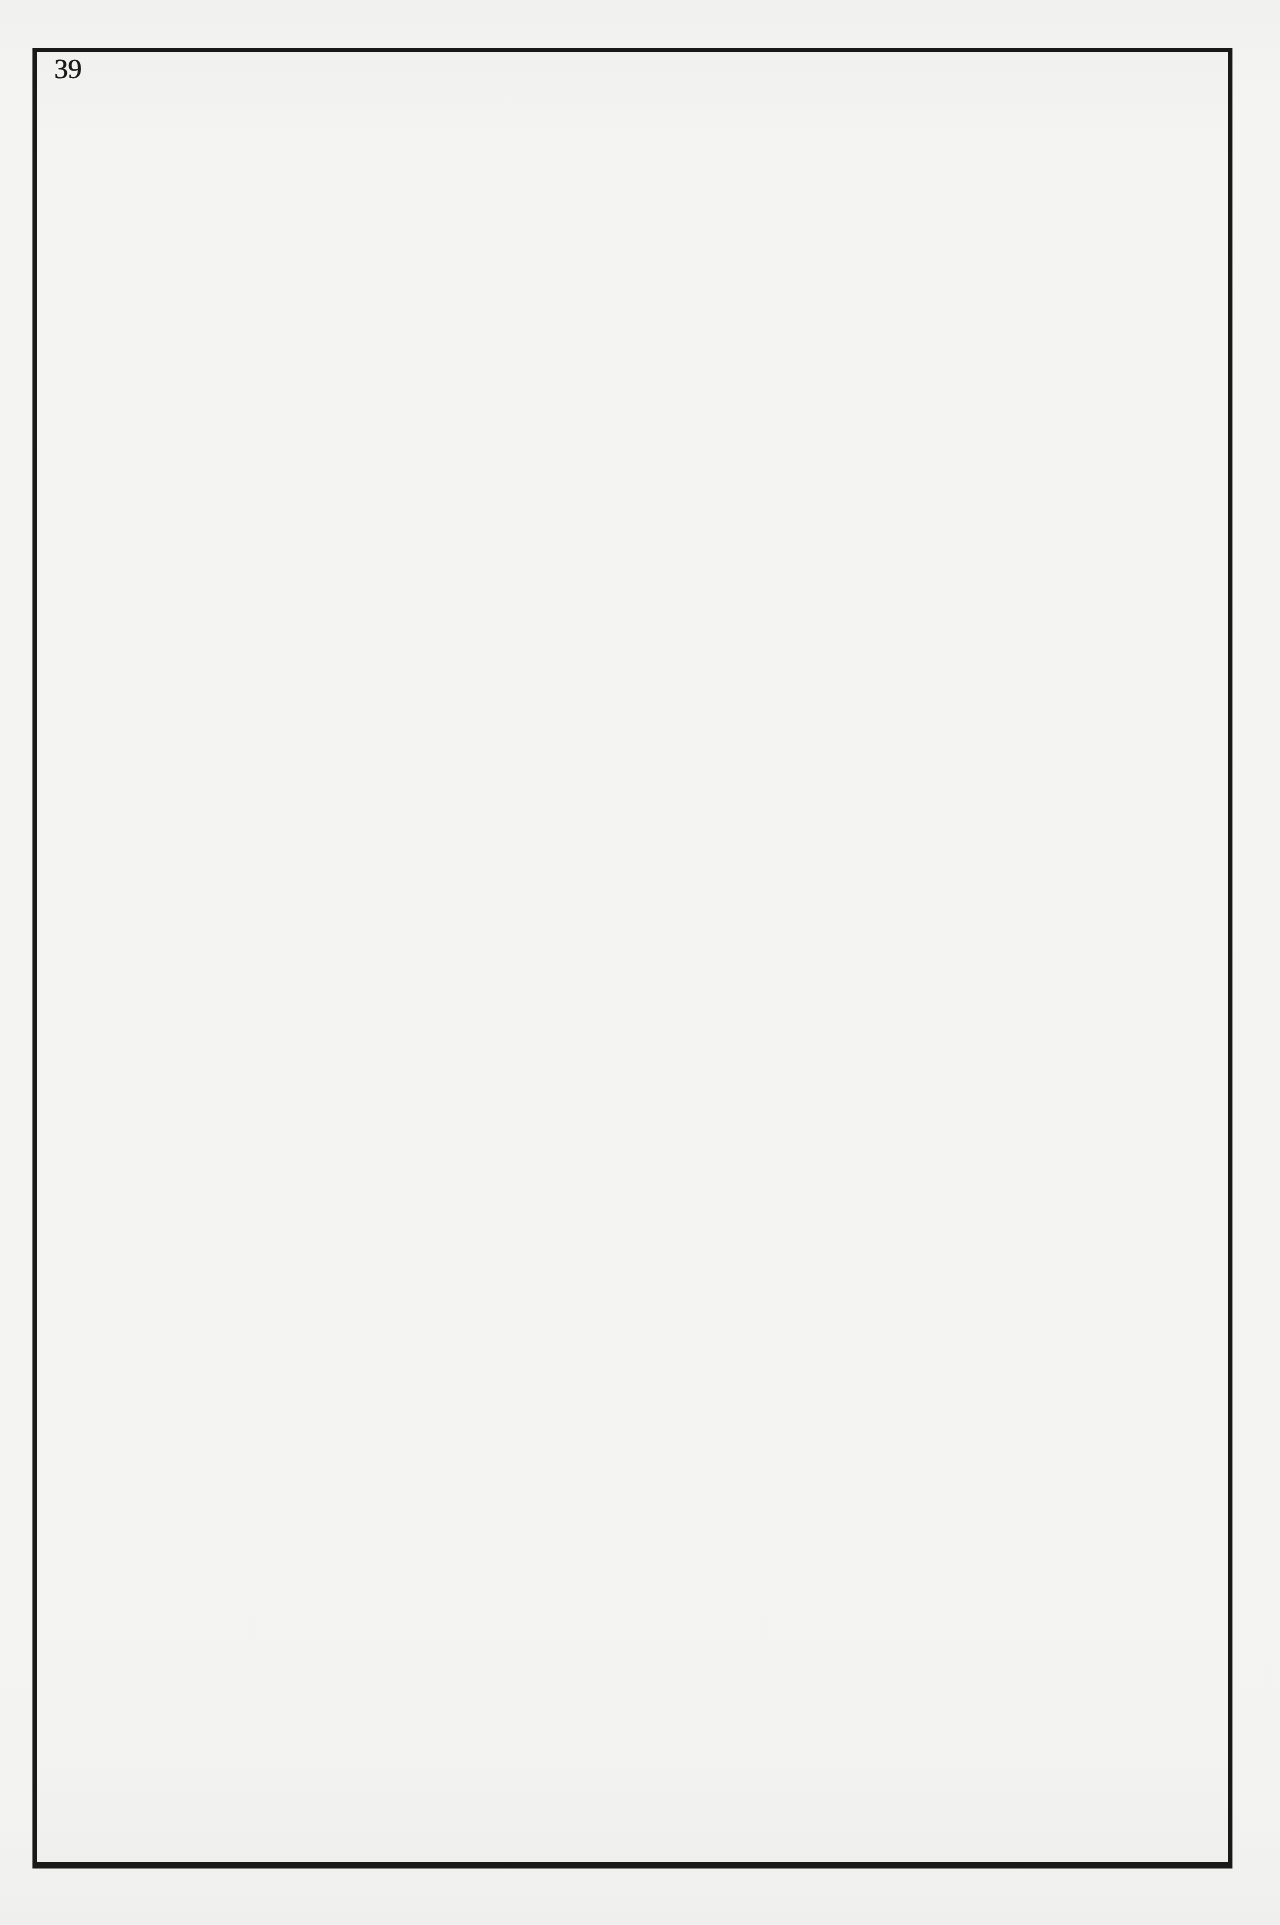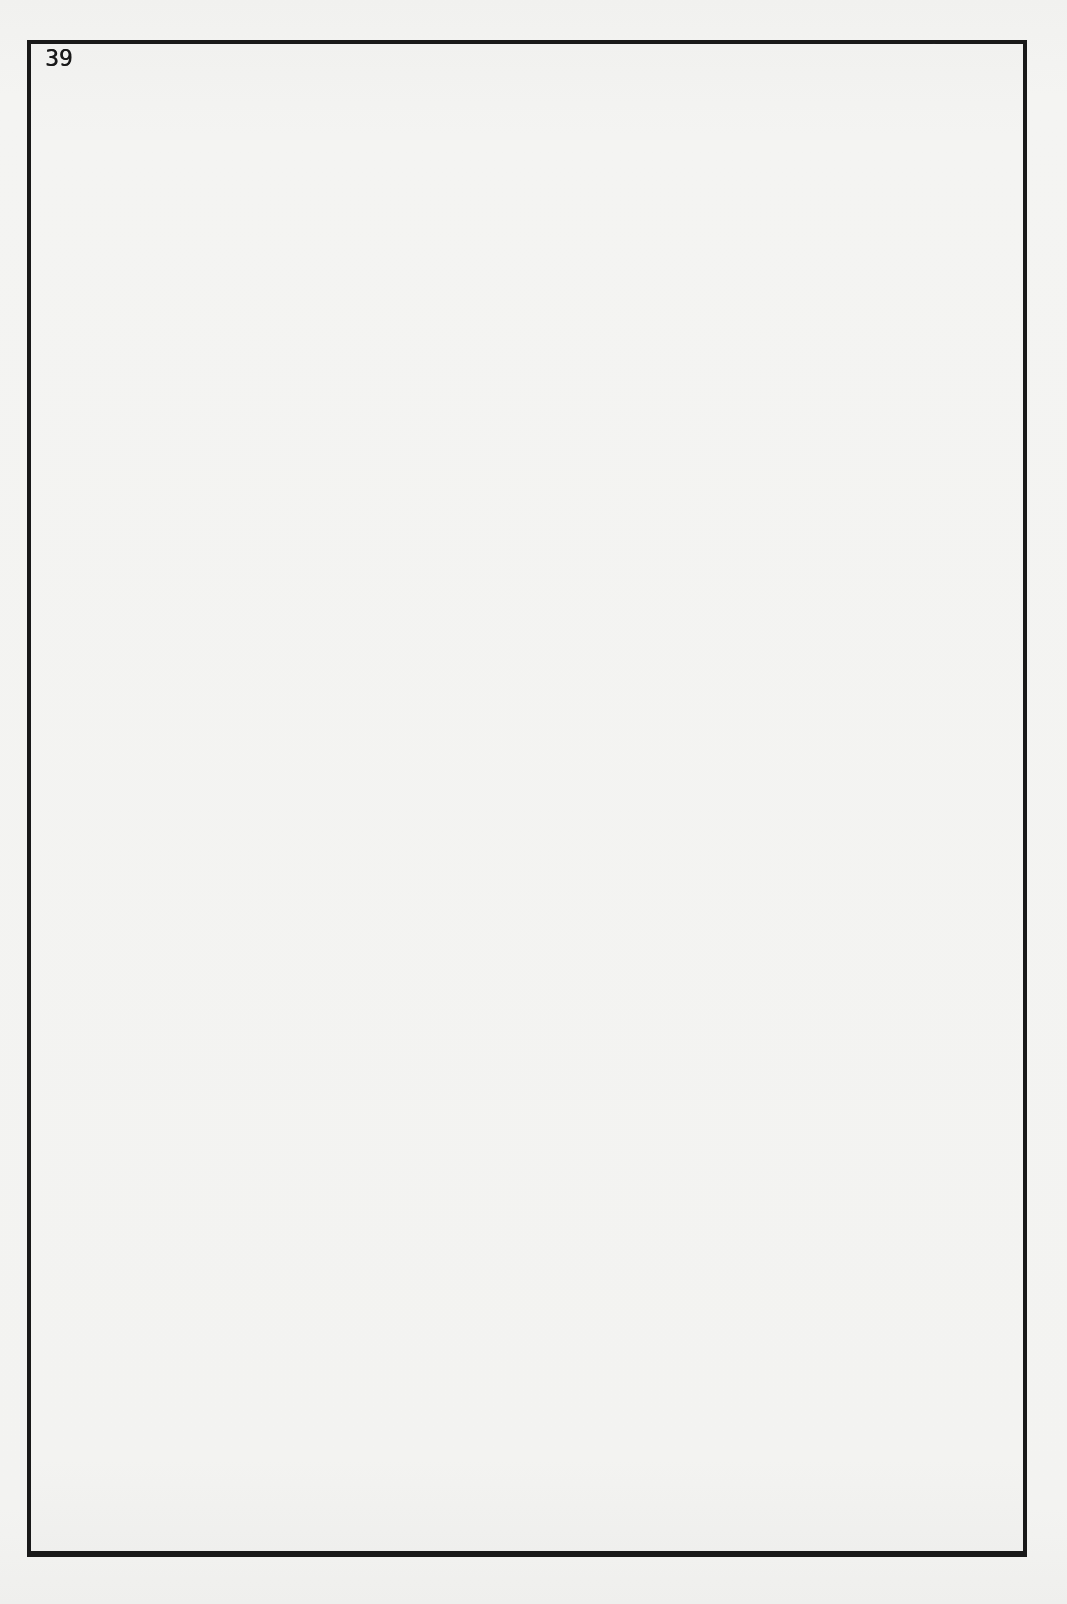--- a/index.html
+++ b/index.html
@@ -42,21 +42,21 @@
   .hw.right{
     position:absolute;right:80px;top:-4px;
     font-size:33px;letter-spacing:3px;
     transform:rotate(-3deg);
   }
   .pgnum{
     position:absolute;left:0;right:0;top:8px;
     text-align:center;
     font-size:25px;font-weight:bold;letter-spacing:2px;
   }
-  .tw{ text-shadow:0.4px 0 0 currentColor; }
+  .tw{ text-shadow:0.4px 0 0 currentColor;font-family:Liberation Serif, serif; }
   
   .title-row{ height:64px; }
   .doc-title{
     display:inline-block;
     margin-left:286px;
     padding-top:20px;
     font-size:24px;
     letter-spacing:1px;
   }
   

